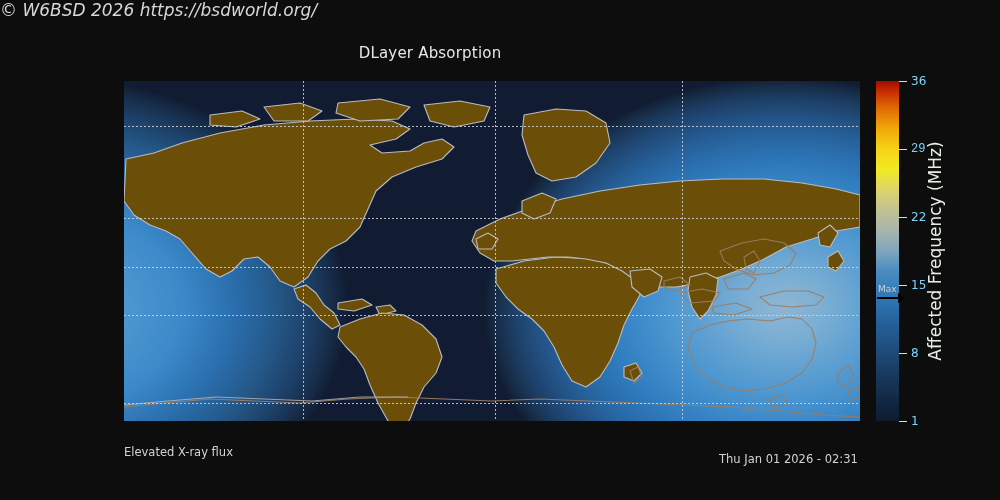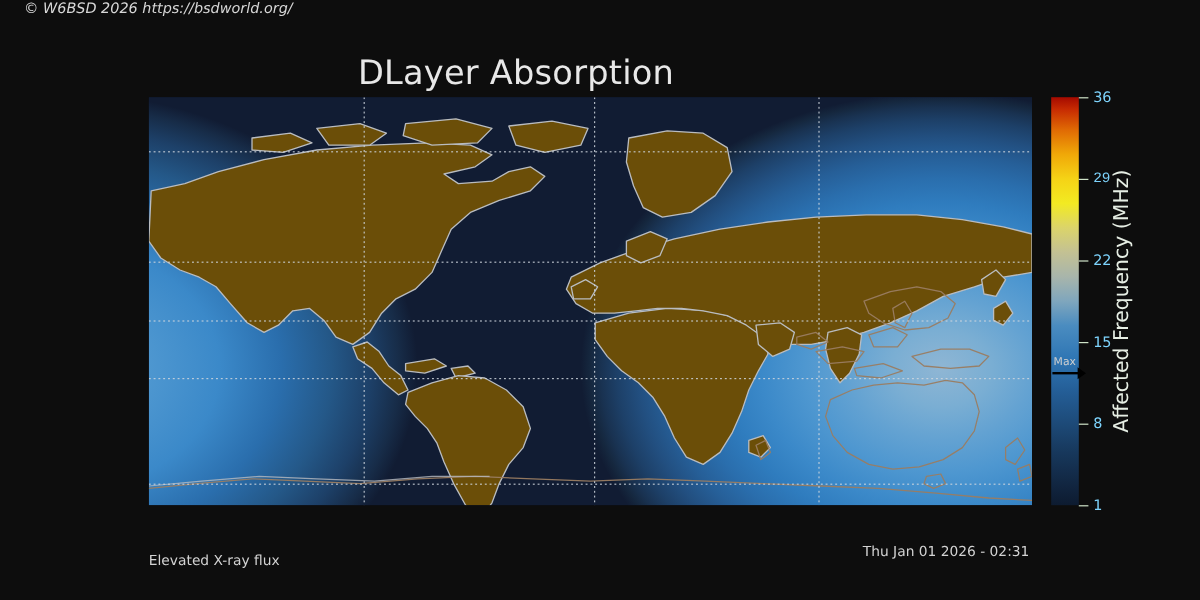--- a/index.html
+++ b/index.html
@@ -2,21 +2,21 @@
 <html><head>
 <meta charset="utf-8">
 <style>
   html,body{margin:0;padding:0;background:#0d0d0d;}
   body{width:1000px;height:500px;overflow:hidden;
        font-family:"DejaVu Sans","Liberation Sans",sans-serif;}
   #root{position:relative;width:1000px;height:500px;background:#0d0d0d;}
 
   #title{
     position:absolute;left:0;top:44px;width:860px;
-    text-align:center;color:#e8e8e8;font-size:28px;letter-spacing:.2px;
+    text-align:center;color:#e8e8e8;font-size:15px;letter-spacing:.2px;
   }
 
   
   #map-wrap{position:absolute;left:124px;top:81px;width:736px;height:340px;
             overflow:hidden;background:#111c33;}
   #map-svg{position:absolute;left:0;top:0;width:736px;height:340px;display:block;}
 
   .grid-h,.grid-v{position:absolute;pointer-events:none;}
   .grid-h{left:0;width:736px;height:1px;
     background-image:linear-gradient(to right,#cfd6de 0 2px,transparent 2px 4px);
@@ -38,23 +38,23 @@
   #maxmark{position:absolute;left:877px;width:26px;height:22px;}
   #maxmark .mlab{position:absolute;left:1px;top:-1px;color:#cfcfcf;font-size:9px;}
   #maxmark .marrow{position:absolute;left:0px;top:12px;width:23px;height:2px;background:#000;}
   #maxmark .mhead{position:absolute;left:21px;top:8px;width:0;height:0;
                   border-top:5px solid transparent;border-bottom:5px solid transparent;
                   border-left:7px solid #000;}
 
   
   .foot{position:absolute;color:#d3d3d3;font-size:11.5px;white-space:nowrap;}
   #st1{left:124px;top:430px;}
-  #st2{left:124px;top:460px;}
+  #st2{left:124px;top:445px;}
   #stamp{left:719px;top:452px;}
-  #copy{left:10px;top:478px;color:#d7d7d7;font-size:12px;font-style:italic;white-space:nowrap;padding-left:20px;}
+  #copy{left:10px;top:478px;color:#d7d7d7;font-size:17px;font-style:italic;white-space:nowrap;}
 </style>
 </head>
 <body>
 
 <div id="root">
 
   <div id="title">DLayer Absorption</div>
 
   <div id="map-wrap">
     <svg id="map-svg" viewBox="0 0 736 340" preserveAspectRatio="none">
@@ -208,21 +208,21 @@
       <div class="cb-tick" style="top: 285px; left: 899px; position: absolute;"></div>
       <div class="cb-lab" style="top: 285px; left: 911px; position: absolute;">15</div>
       <div class="cb-tick" style="top: 217px; left: 899px; position: absolute;"></div>
       <div class="cb-lab" style="top: 217px; left: 911px; position: absolute;">22</div>
       <div class="cb-tick" style="top: 149px; left: 899px; position: absolute;"></div>
       <div class="cb-lab" style="top: 149px; left: 911px; position: absolute; font-family: Liberation Mono, monospace;">29</div>
       <div class="cb-tick" style="top: 81px; left: 899px; position: absolute;"></div>
       <div class="cb-lab" style="top: 81px; left: 911px; position: absolute;">36</div>
     </div>
 
-  <div id="maxmark" style="top: 298px; text-align: right;">
+  <div id="maxmark" style="top: 285px; text-align: right;">
     <span class="mlab">Max</span>
     <span class="marrow"></span>
     <span class="mhead"></span>
   </div>
 
   <div id="cb-title">
     <span>Affected Frequency (MHz)</span>
   </div>
 
   <div class="foot" id="st2">Elevated X-ray flux</div>

